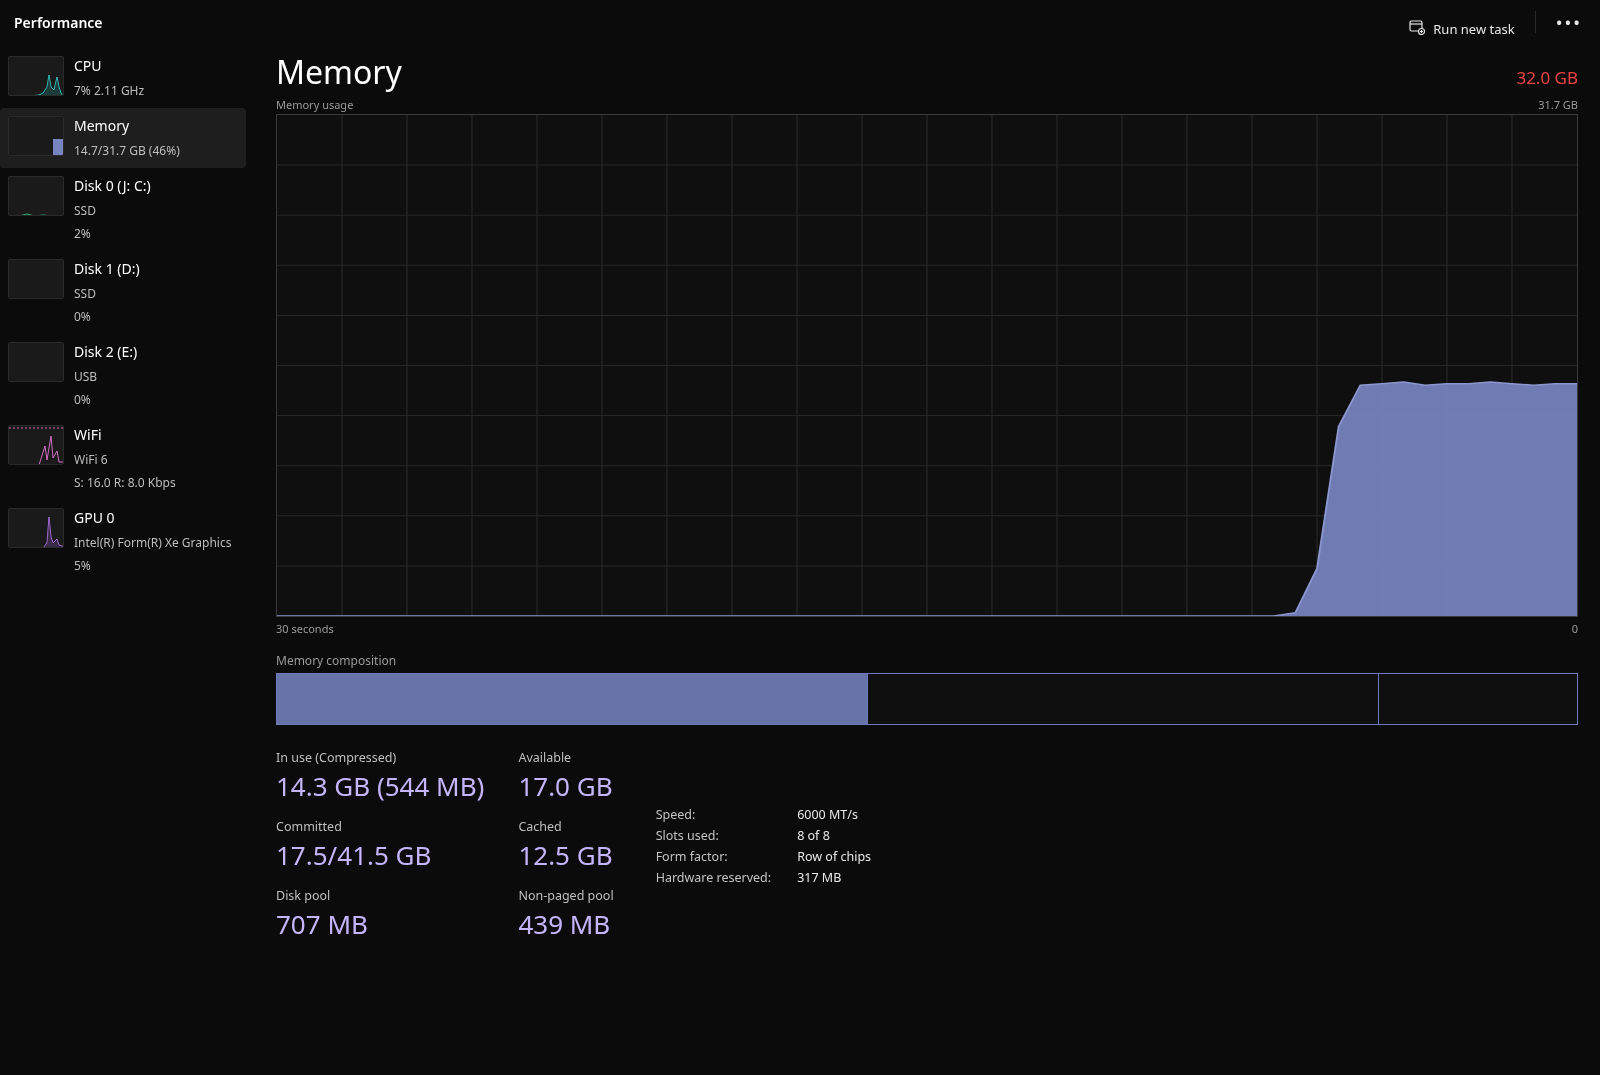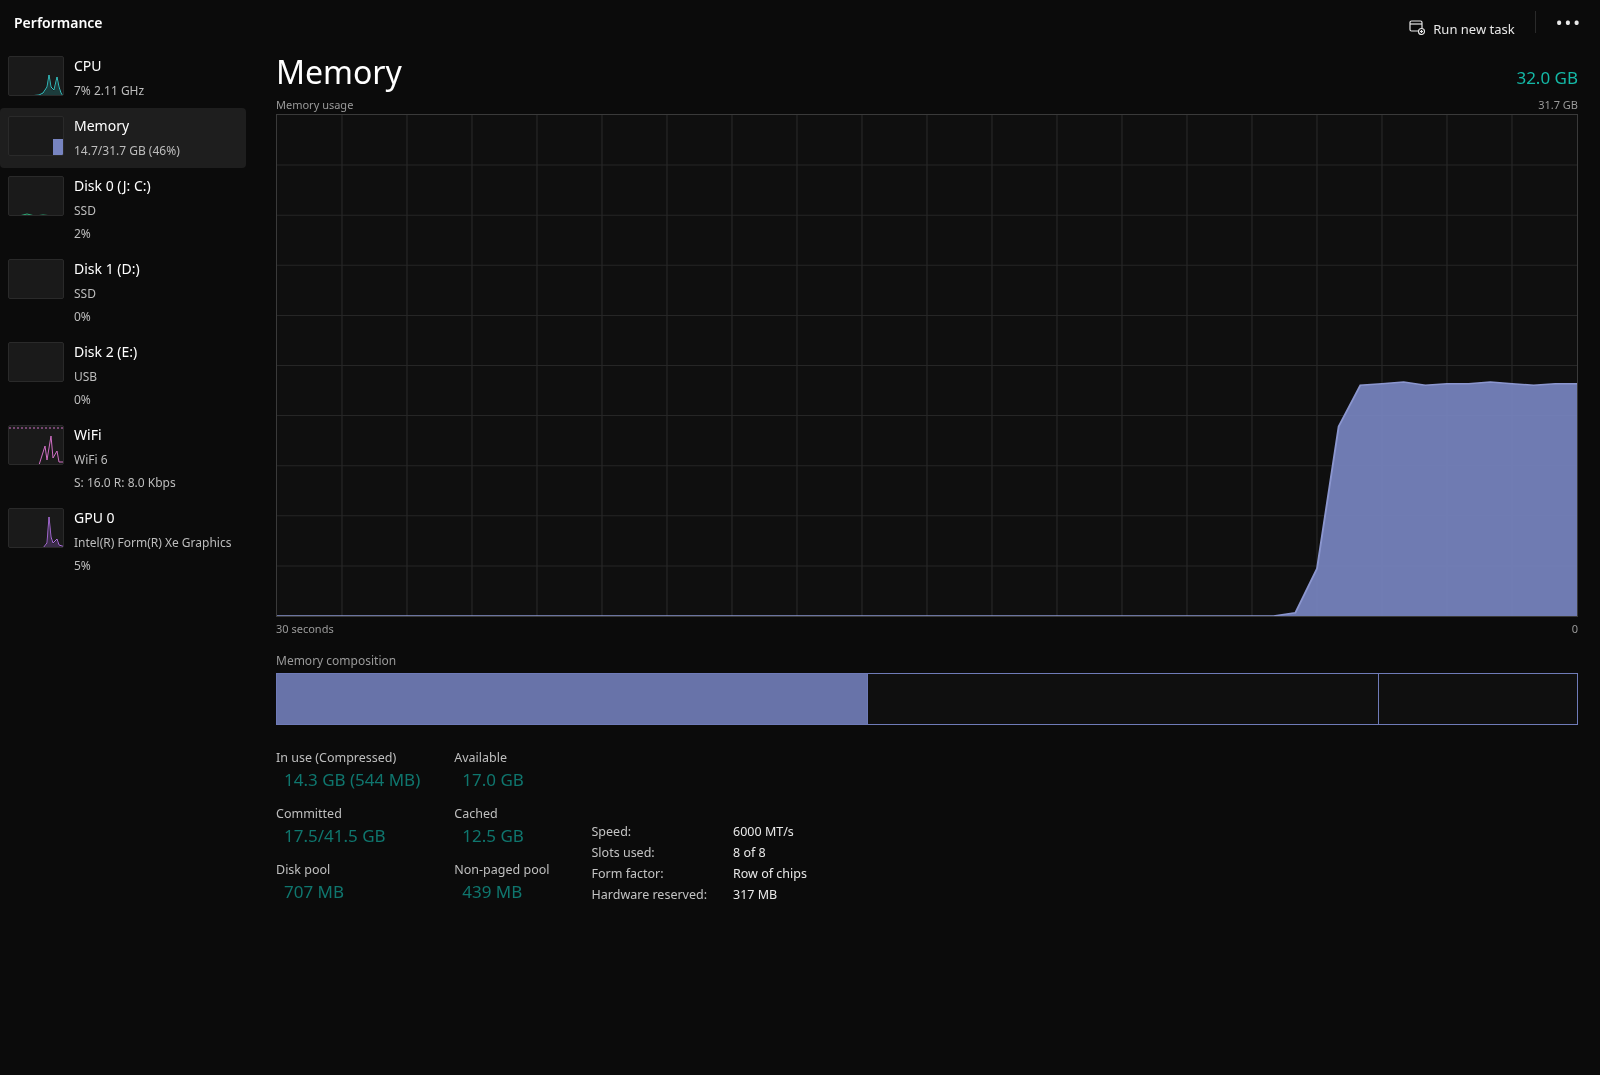--- a/index.html
+++ b/index.html
@@ -57,21 +57,21 @@
   .side-sub { font-size: 12px; color:#bdbdbd; line-height:1.25; }
 
   
   .main {
     flex:1 1 auto;
     padding: 8px 22px 10px 30px;
     display:flex; flex-direction:column;
   }
   .main-head { display:flex; align-items:flex-end; justify-content:space-between; margin-top: 2px; }
   .main-title { font-size: 32px; font-weight: 400; color:#ffffff; }
-  .main-cap  { font-size: 17px; color:#14b8a6; padding-bottom: 4px; font-weight: 400;}
+  .main-cap  { font-size: 17px; color:#ef4444; padding-bottom: 4px; font-weight: 400;}
   .chart-labels { display:flex; justify-content:space-between; margin-top: 4px; margin-bottom: 2px; }
   .chart-label { font-size: 11px; color:#9a9a9a; }
   .chart-area {
     position:relative;
     height: 503px;
     border: 1px solid #3a3a3a;
     background:#0f0f0f;
     overflow:hidden;
   }
   .grid line { stroke:#262626; stroke-width:1; shape-rendering:crispEdges; }
@@ -85,24 +85,24 @@
     border:1px solid #6f7bb8;
     display:flex; align-items:stretch;
     background:#0f0f0f;
   }
   .comp-seg { height:100%; }
   .comp-seg.inuse { background:#6873a9; }
   .comp-seg.standby { border-left:1px solid #6f7bb8; border-right:1px solid #6f7bb8; }
   .comp-seg.free { }
 
   
-  .stats { display:flex; gap:42px; margin-top:24px; align-items:flex-end; }
+  .stats { display:flex; gap:42px; margin-top:24px; align-items:center; }
   .stat-block { display:flex; flex-direction:column; }
   .stat-label { font-size:12.5px; color:#bfbfbf; margin-bottom:2px; white-space:nowrap;}
-  .stat-value { font-size:17px; color:#0f766e; white-space:nowrap;margin-left:8px;}
+  .stat-value { font-size:26px; color:#c4b5fd; white-space:nowrap;}
   .stat-col-left { display:grid; grid-template-columns: auto auto; column-gap: 34px; row-gap: 14px; align-content:start; }
   .specs { display:grid; grid-template-columns: auto auto; column-gap: 26px; row-gap: 4px; font-size:12.5px; color:#d8d8d8; }
   .specs .k { color:#c3c3c3; }
   .specs .v { color:#e8e8e8; }
 
   [data-interactable="true"] { cursor:pointer; }
 </style>
 </head>
 <body>
 

